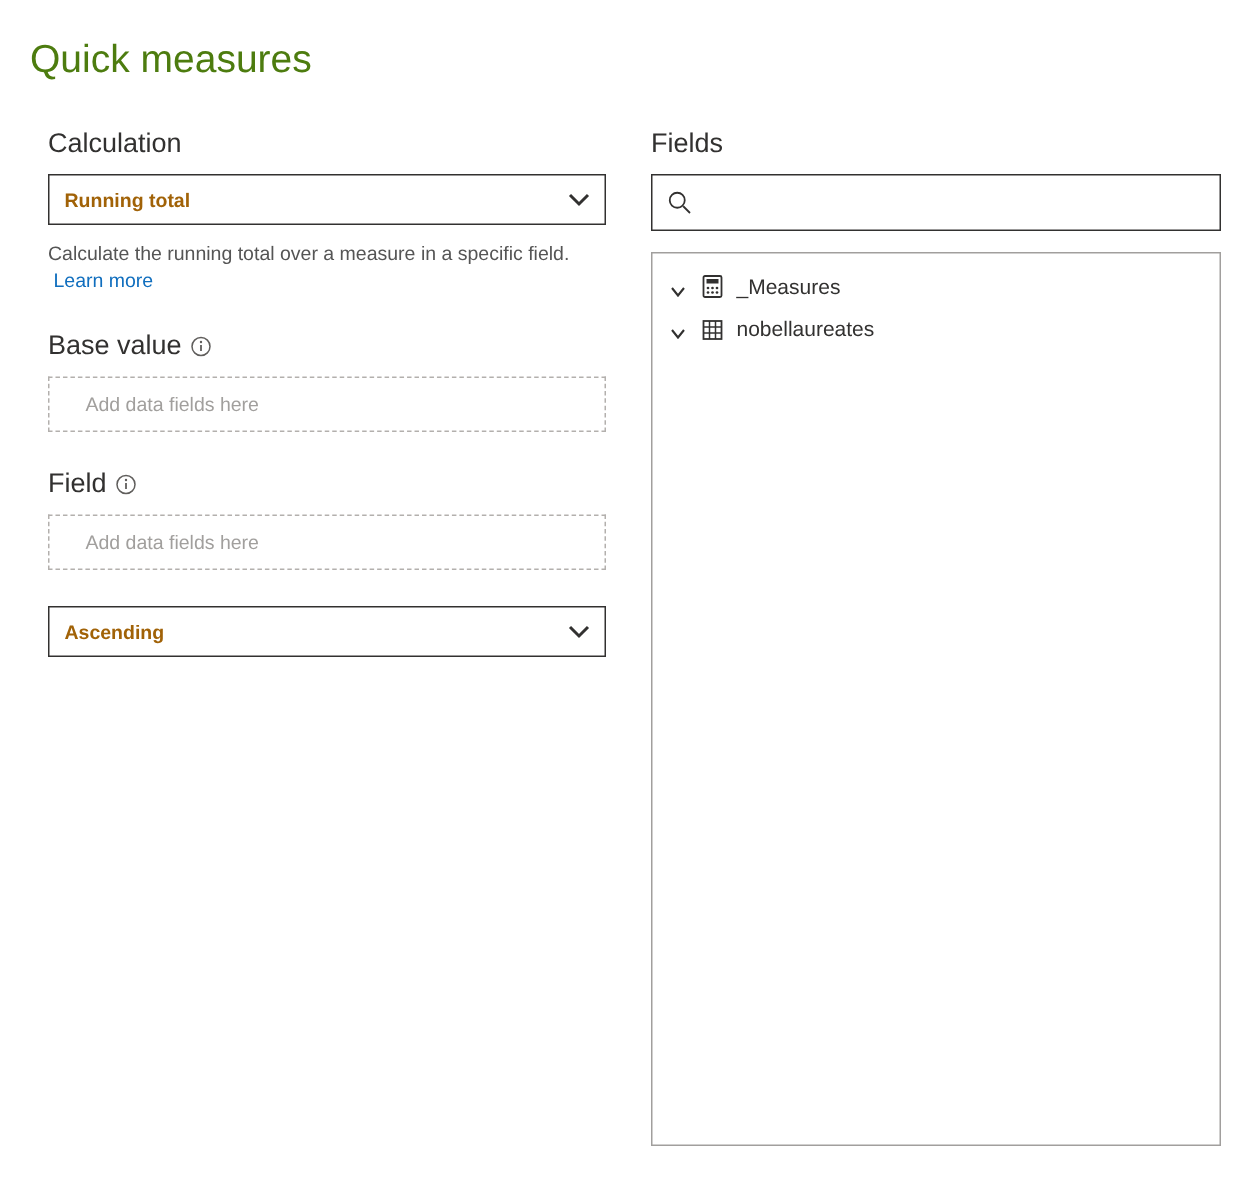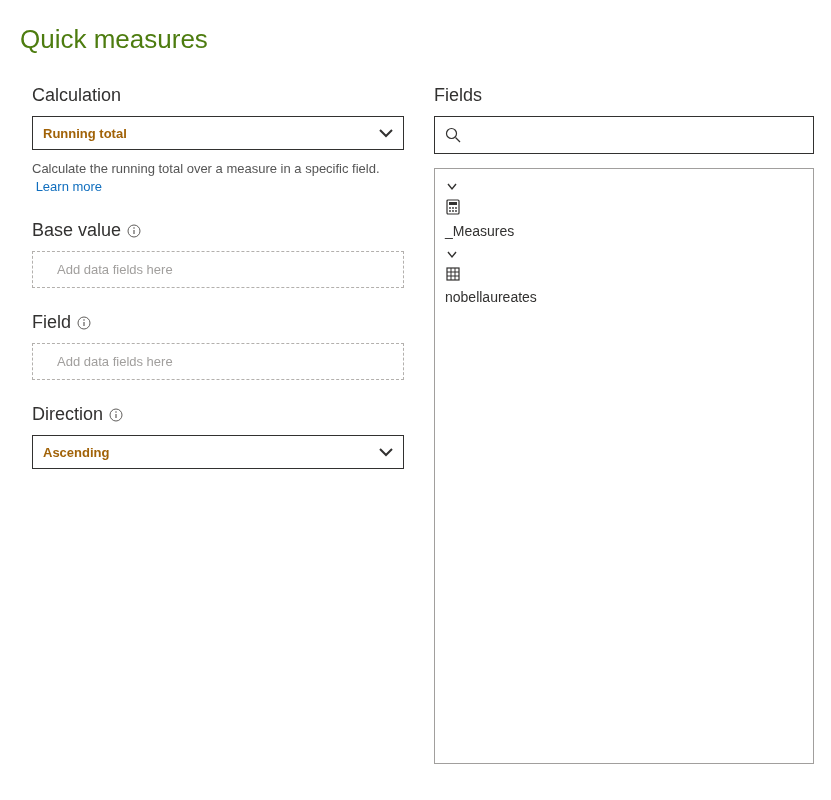--- a/index.html
+++ b/index.html
@@ -108,27 +108,26 @@
   }
   .fields-panel {
     border: 1px solid #a19f9d;
     margin-top: 14px;
     height: 596px;
     padding: 8px 6px;
     overflow: auto;
   }
   .tree-item {
     display: flex;
-    align-items: flex-start;
+    align-items: flex-end;
     gap: 8px;
     padding: 6px 4px;
     font-size: 14px;
     color: #323130;
     cursor: pointer;
-    flex-direction: column;
   }
   .tree-item .chev { width: 14px; display:flex; justify-content:center; }
   .tree-item .type-icon { width: 16px; display:flex; justify-content:center; }
   .chev svg, .type-icon svg { display:block; }
   .search-icon svg { display:block; }
 </style>
 </head>
 <body>
 
 <h1 class="page-title">Quick measures</h1>
@@ -175,30 +174,20 @@
               <circle cx="7" cy="7" r="6" fill="none" stroke="#605e5c" stroke-width="1"></circle>
               <circle cx="7" cy="4" r="0.8" fill="#605e5c"></circle>
               <rect x="6.4" y="6" width="1.2" height="4" fill="#605e5c"></rect>
             </svg>
         </span>
       </div>
       <div class="drop-zone">Add data fields here</div>
     </div>
 
     <div class="field-group">
-      <div class="section-label">
-        <span>Direction</span>
-        <span class="info-icon">
-          <svg width="14" height="14" viewBox="0 0 14 14">
-              <circle cx="7" cy="7" r="6" fill="none" stroke="#605e5c" stroke-width="1"></circle>
-              <circle cx="7" cy="4" r="0.8" fill="#605e5c"></circle>
-              <rect x="6.4" y="6" width="1.2" height="4" fill="#605e5c"></rect>
-            </svg>
-        </span>
-      </div>
       <div class="select-wrap">
         <span class="value">Ascending</span>
         <span class="caret">
           <svg width="14" height="10" viewBox="0 0 14 10">
               <path d="M1 2 L7 8 L13 2" fill="none" stroke="#323130" stroke-width="2"></path>
             </svg>
         </span>
       </div>
     </div>
 

